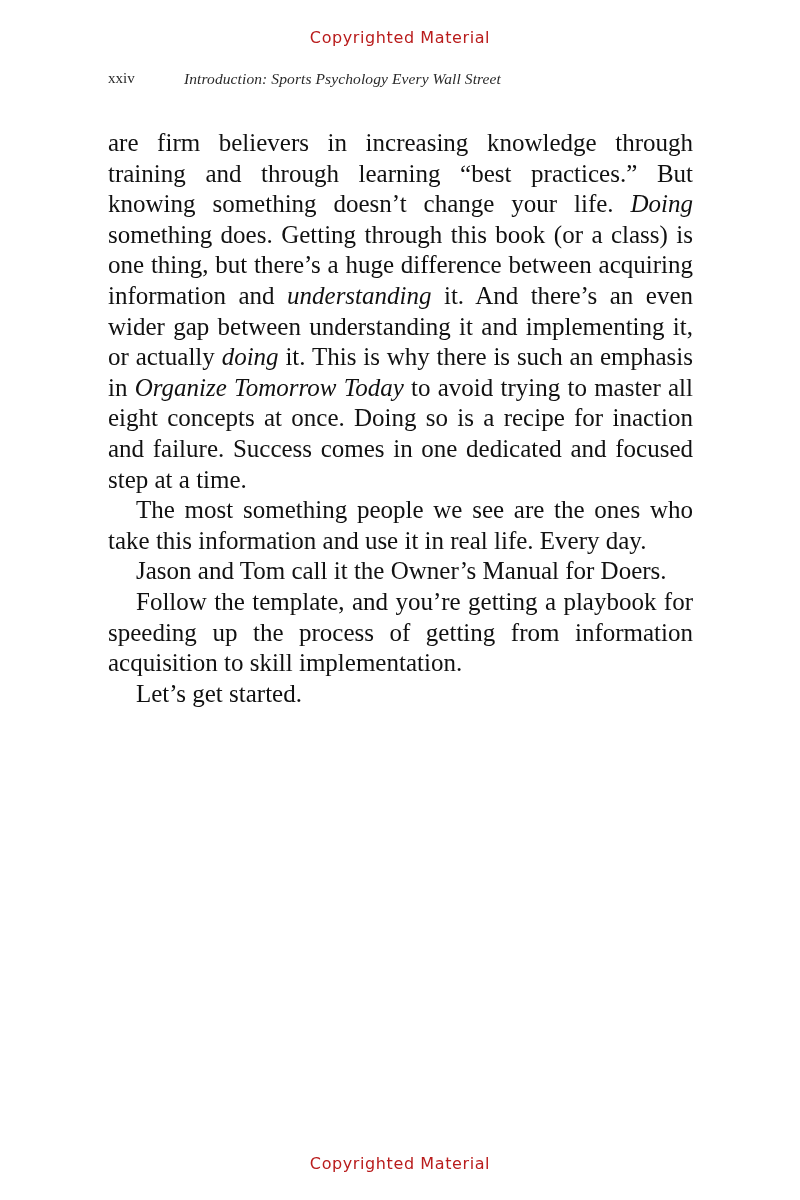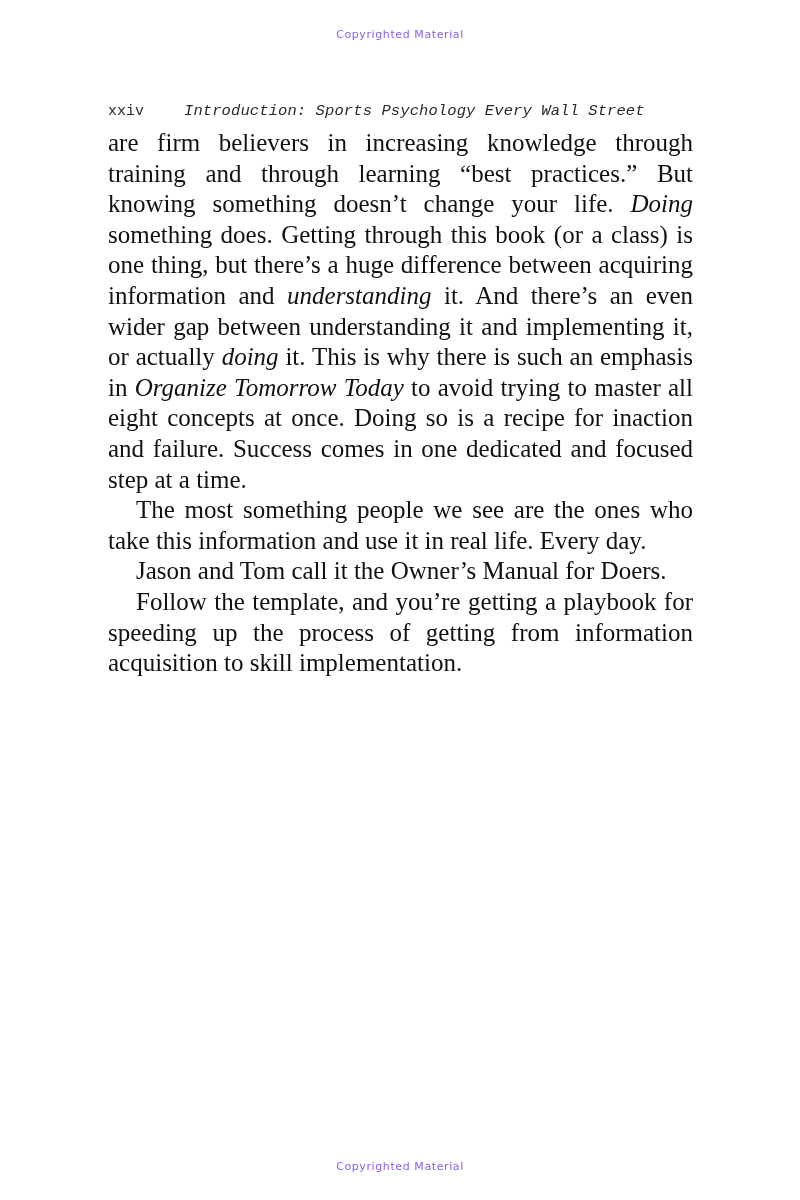--- a/index.html
+++ b/index.html
@@ -19,39 +19,38 @@
     width: 800px;
     height: 1200px;
     box-sizing: border-box;
   }
   .watermark {
     position: absolute;
     left: 0;
     width: 800px;
     text-align: center;
     font-family: "DejaVu Sans", sans-serif;
-    font-size: 11px;
+    font-size: 16px;
     letter-spacing: 0.6px;
-    color: #8b5cf6;
+    color: #b91c1c;
   }
   .watermark-top { top: 28px; }
   .watermark-bottom { bottom: 27px; }
 
   .running-head {
     position: absolute;
     top: 70px;
     left: 108px;
     width: 585px;
-    font-family: Liberation Mono, monospace;
+    font-family: Liberation Serif, serif;
     font-style: italic;
     font-size: 15.5px;
     color: #2a2a2a;
     display: flex;
-    align-items: flex-end;
-    margin-top: 32px;
+    align-items: flex-start;
   }
   .folio {
     font-style: normal;
     font-size: 15px;
     width: 76px;
     flex: 0 0 76px;
     color: #2a2a2a;
   }
   .running-title {
     letter-spacing: 0.1px;
@@ -91,17 +90,18 @@
   <div class="running-head">
     <span class="folio">xxiv</span>
     <span class="running-title">Introduction: Sports Psychology Every Wall Street</span>
   </div>
 
   <div class="body-text">
       <p><span>are firm believers in increasing knowledge through training and through learning “best practices.” But knowing something doesn’t change your life. </span><i>Doing</i><span> something does. Getting through this book (or a class) is one thing, but there’s a huge difference between acquiring information and </span><i>understanding</i><span> it. And there’s an even wider gap between understanding it and implementing it, or actually </span><i>doing</i><span> it. This is why there is such an emphasis in </span><i>Organize Tomorrow Today</i><span> to avoid trying to master all eight concepts at once. Doing so is a recipe for inaction and failure. Success comes in one dedicated and focused step at a time.</span></p>
       <p class="indent last-line-left"><span>The most something people we see are the ones who take this information and use it in real life. Every day.</span></p>
       <p class="indent last-line-left"><span>Jason and Tom call it the Owner’s Manual for Doers.</span></p>
       <p class="indent last-line-left"><span>Follow the template, and you’re getting a playbook for speeding up the process of getting from information acquisition to skill implementation.</span></p>
+      <p class="indent last-line-left"><span>Let’s get started.</span></p>
     </div>
 
   <div class="watermark watermark-bottom">Copyrighted Material</div>
 
 </div>
 
 </body></html>

